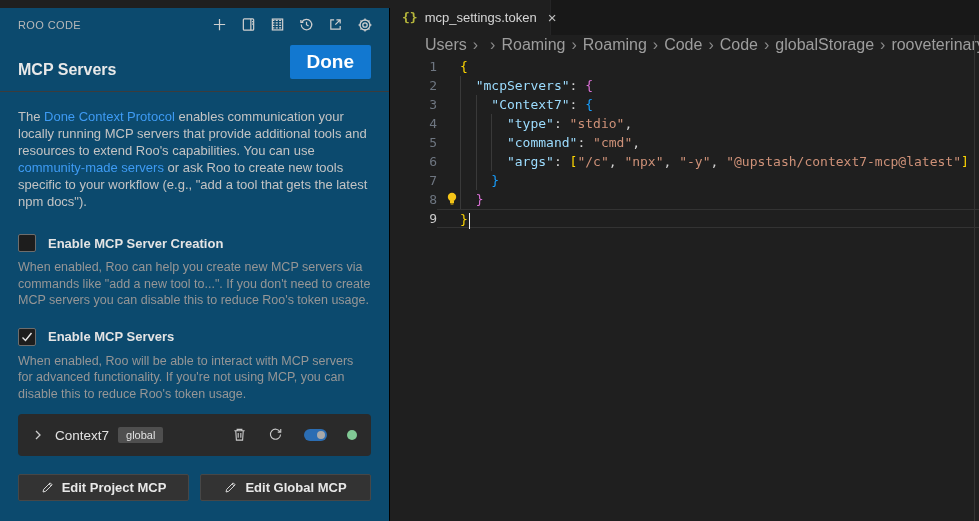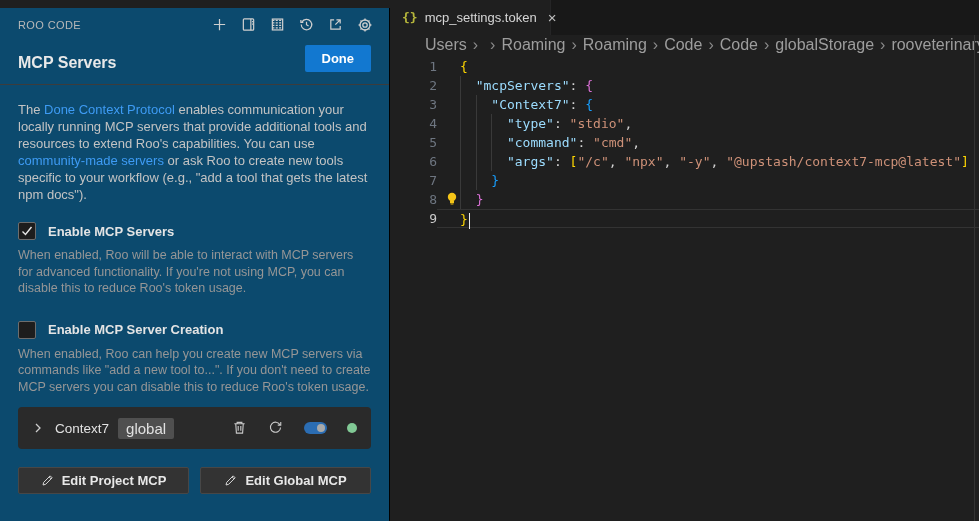--- a/index.html
+++ b/index.html
@@ -14,21 +14,21 @@
                padding:8px 16px 2px 18px; }
   .app-name { font-size:11px; color:#b8b8b8; letter-spacing:.4px; }
   .top-icons { display:flex; gap:12px; align-items:center; }
   .ticon { width:17px; height:17px; display:inline-flex; align-items:center;
            justify-content:center; cursor:pointer; }
   .ticon svg { stroke:#cfcfcf; fill:none; stroke-width:1.3; }
 
   .panel-header { display:flex; justify-content:space-between; align-items:flex-end;
                   padding:10px 18px 12px 18px; }
   .panel-title { font-size:16px; font-weight:bold; color:#e9e9e9; }
-  .done-btn { background:#1278d0; color:#ffffff; font-size:13px; font-weight:bold;
+  .done-btn { background:#1278d0; color:#ffffff; font-size:19px; font-weight:bold;
               border:none; border-radius:2px; padding:6px 17px; cursor:pointer; }
   .panel-divider { border-top:1px solid #3c3c3c; }
 
   .panel-body { padding:16px 18px 0 18px; }
   .intro { font-size:13px; line-height:17px; color:#c3c3c3; }
   .link { color:#3e9bf4; cursor:pointer; }
 
   .check-section { margin-top:19px; }
   .check-row { display:flex; align-items:center; gap:12px; }
   .checkbox { width:18px; height:18px; border:1px solid #6d6d6d; border-radius:2px;
@@ -36,21 +36,21 @@
               justify-content:center; cursor:pointer; flex:0 0 18px; }
   .checkbox svg { display:none; }
   .checkbox.checked svg { display:block; }
   .check-label { font-size:13px; font-weight:bold; color:#e4e4e4; }
   .sub-desc { margin-top:7px; font-size:12.5px; line-height:16.5px; color:#969696; }
 
   .server-row { margin-top:12px; background:#2a2a2a; border-radius:4px; height:42px;
                 display:flex; align-items:center; padding:0 14px; }
   .chev { width:16px; height:16px; display:inline-flex; align-items:center; cursor:pointer; }
   .server-name { font-size:13.5px; color:#e2e2e2; margin-left:7px; }
-  .scope-badge { background:#4f4f4f; color:#e0e0e0; font-size:15px; border-radius:2px;
+  .scope-badge { background:#4f4f4f; color:#e0e0e0; font-size:11px; border-radius:2px;
                  padding:2px 8px; margin-left:9px; }
   .row-right { margin-left:auto; display:flex; align-items:center; gap:20px; }
   .rowicon { width:16px; height:16px; display:inline-flex; cursor:pointer; }
   .rowicon svg { stroke:#c9c9c9; fill:none; stroke-width:1.2; }
   .toggle { width:23px; height:12px; border-radius:6px; position:relative; cursor:pointer; }
   .toggle .knob { position:absolute; right:2px; top:2px; width:8px; height:8px;
                   border-radius:50%; background:#a9a9a9; }
   .status-dot { width:10px; height:10px; border-radius:50%; }
 
   .edit-btns { margin-top:18px; display:flex; gap:11px; }
@@ -149,40 +149,40 @@
       <button class="done-btn">Done</button>
     </div>
     <div class="panel-divider"></div>
 
     <div class="panel-body">
 
       <div class="intro">
         <span>The </span><span class="link">Done Context Protocol</span><span> enables communication your locally running MCP servers that provide additional tools and resources to extend Roo's capabilities. You can use </span><span class="link">community-made servers</span><span> or ask Roo to create new tools specific to your workflow (e.g., "add a tool that gets the latest npm docs").</span>
       </div>
 
+      <div class="check-section" style="margin-top:24px;">
+        <div class="check-row">
+          <span class="checkbox">
+            
+          </span>
+          <span class="check-label">Enable MCP Server Creation</span>
+        </div>
+        <div class="sub-desc">When enabled, Roo can help you create new MCP servers via commands like "add a new tool to...". If you don't need to create MCP servers you can disable this to reduce Roo's token usage.</div>
+      </div>
+
       <div class="check-section">
         <div class="check-row">
           <span class="checkbox checked">
             <svg width="12" height="12" viewBox="0 0 12 12">
                 <path d="M1.5 6.5l3 3 6-7.5" stroke="#e8e8e8" stroke-width="1.4" fill="none"></path>
               </svg>
           </span>
           <span class="check-label">Enable MCP Servers</span>
         </div>
         <div class="sub-desc">When enabled, Roo will be able to interact with MCP servers for advanced functionality. If you're not using MCP, you can disable this to reduce Roo's token usage.</div>
-      </div>
-
-      <div class="check-section" style="margin-top:24px;">
-        <div class="check-row">
-          <span class="checkbox">
-            
-          </span>
-          <span class="check-label">Enable MCP Server Creation</span>
-        </div>
-        <div class="sub-desc">When enabled, Roo can help you create new MCP servers via commands like "add a new tool to...". If you don't need to create MCP servers you can disable this to reduce Roo's token usage.</div>
       </div>
 
       <div class="server-row">
         <span class="chev">
           <svg width="12" height="12" viewBox="0 0 12 12">
               <path d="M4 2l4 4-4 4" stroke="#cccccc" stroke-width="1.3" fill="none"></path>
             </svg>
         </span>
         <span class="server-name">Context7</span>
         <span class="scope-badge">global</span>

